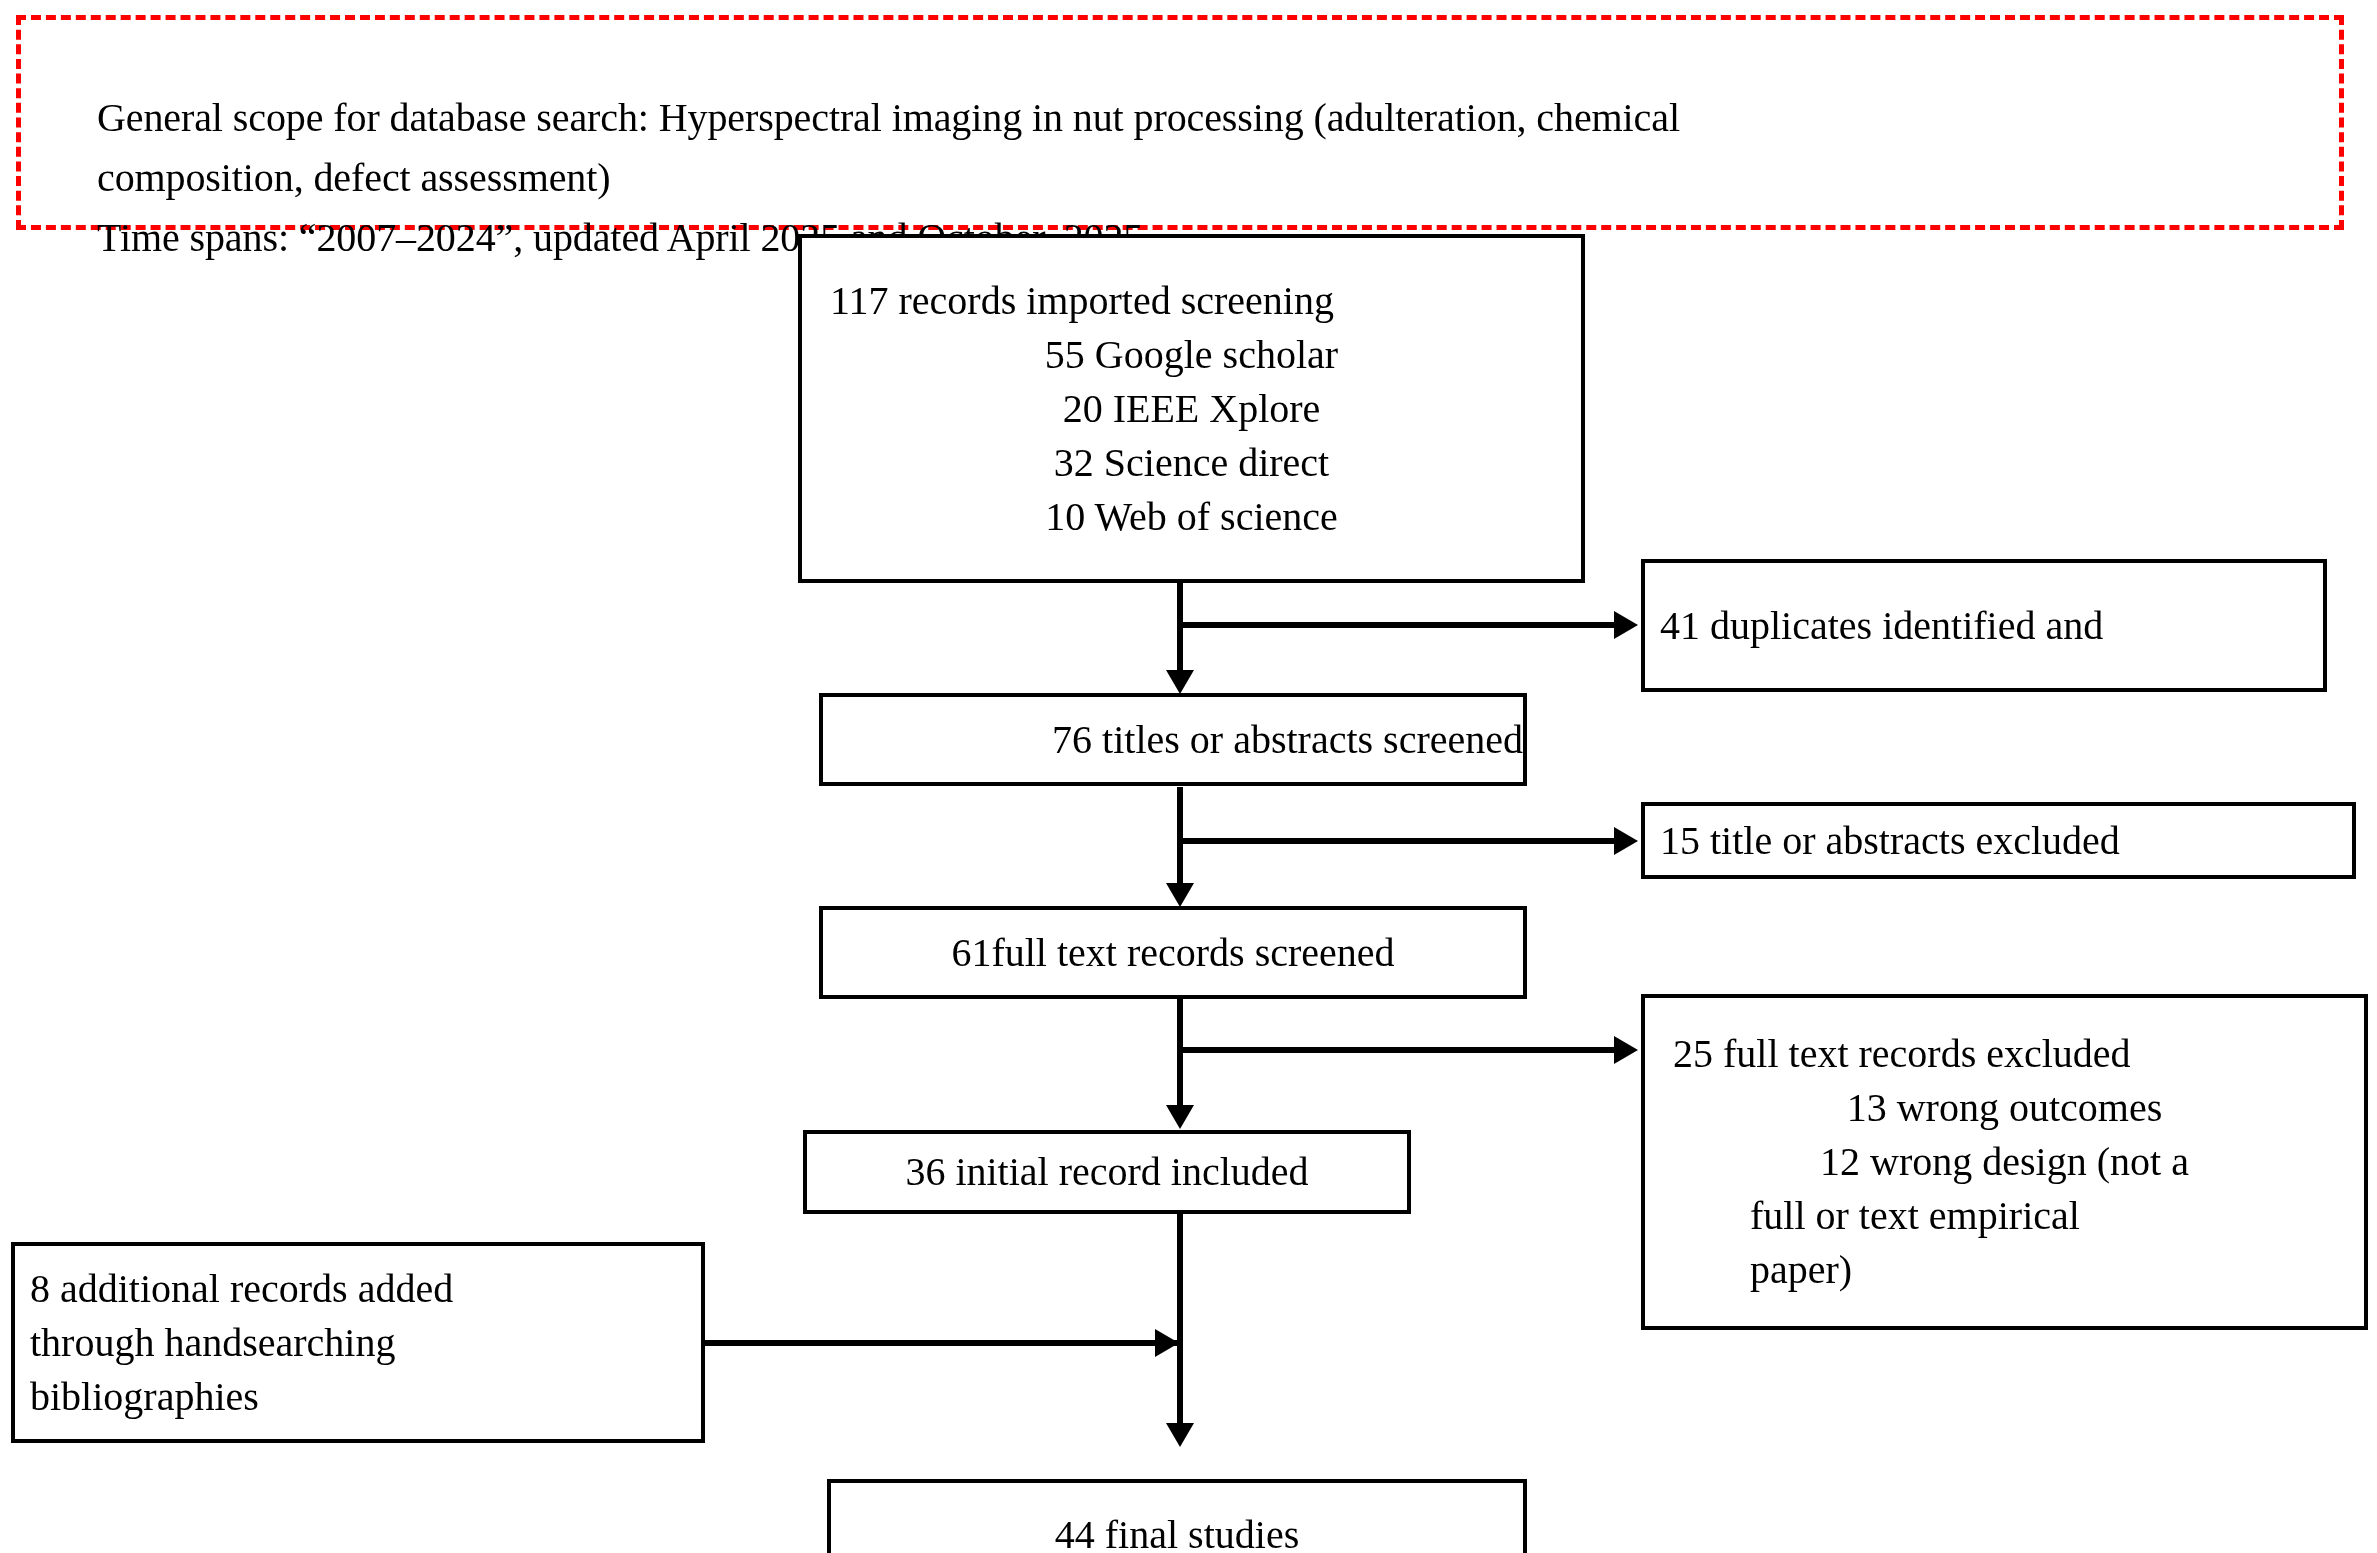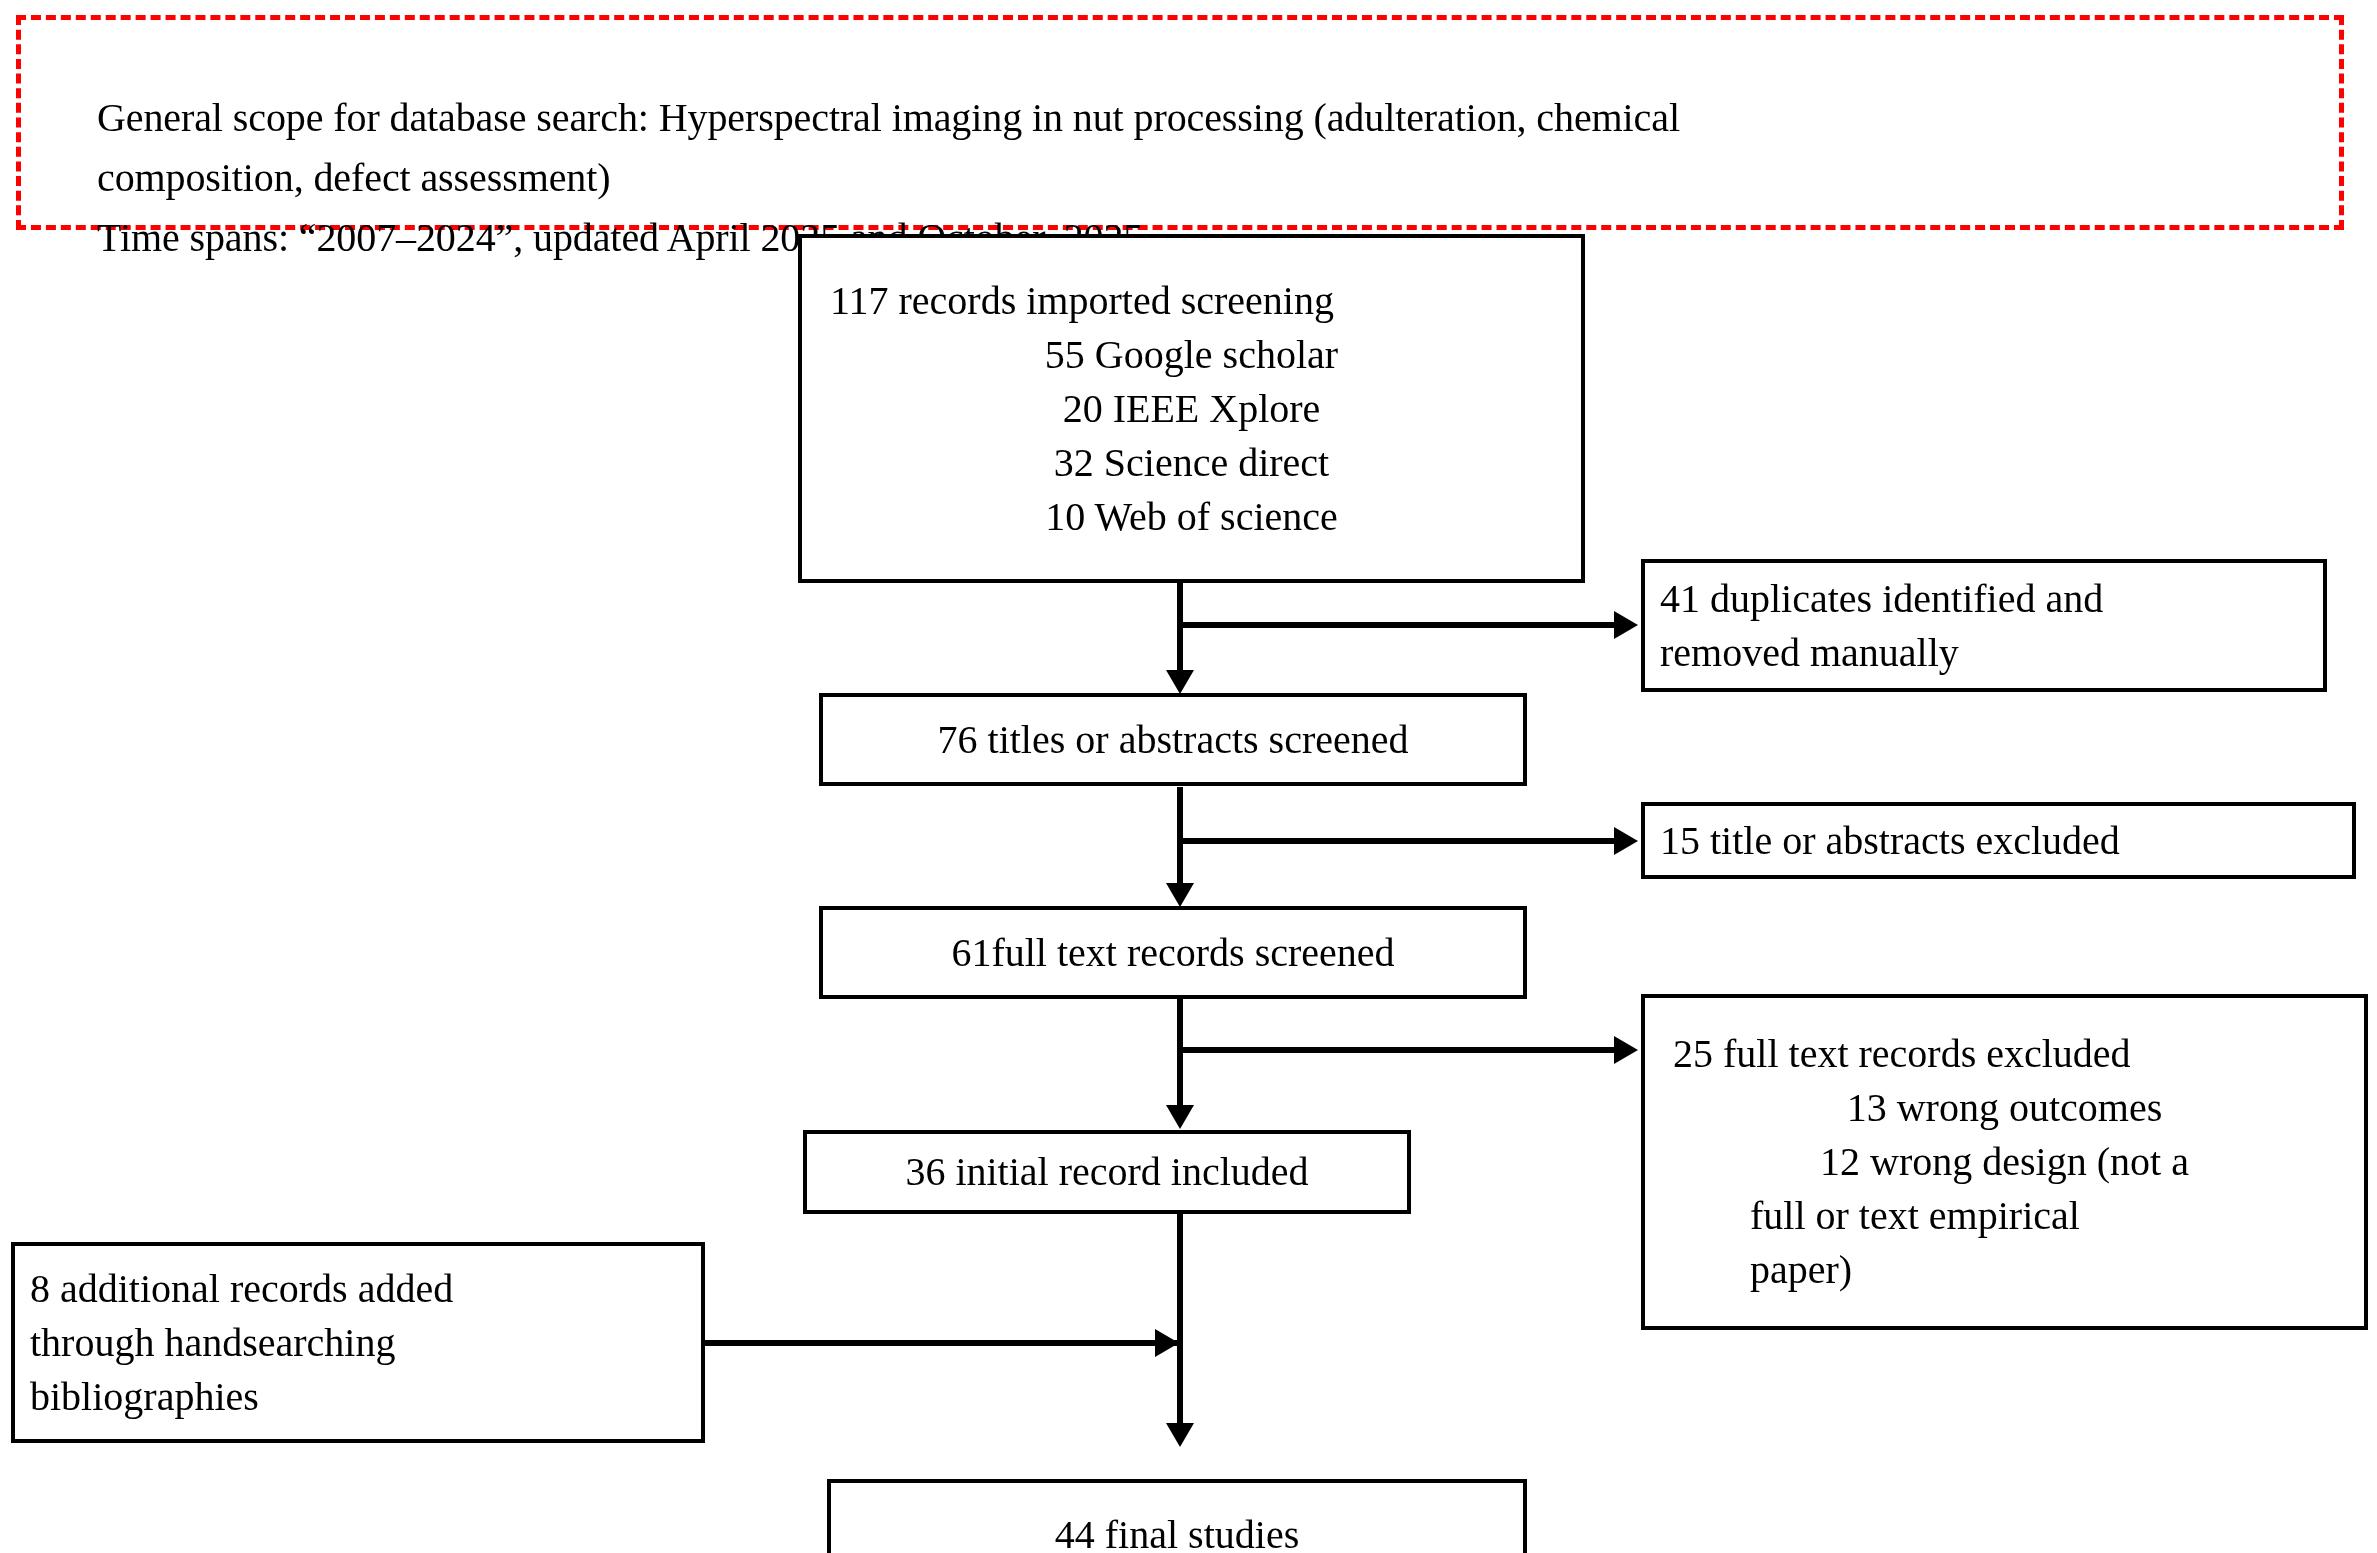--- a/index.html
+++ b/index.html
@@ -88,24 +88,23 @@
   </div>
 
   <div class="vline" style="left:1177px;top:583px;height:92px;"></div>
   <div class="arrow-down" style="left:1166px;top:670px;"></div>
 
   <div class="hline" style="left:1177px;top:622px;width:439px;"></div>
   <div class="arrow-right" style="left:1614px;top:611px;"></div>
 
   <div class="node" style="left:1641px;top:559px;width:686px;height:133px;">
     <span class="ln left">41 duplicates identified and</span>
-    <span class="ln left">removed manually</span>
   </div>
 
-  <div class="node" style="left:819px;top:693px;width:708px;height:93px;">
+  <div class="node" style="left:819px;top:693px;width:708px;height:93px;align-items:flex-end;">
     <span class="ln center">76 titles or abstracts screened</span>
   </div>
 
   <div class="vline" style="left:1177px;top:787px;height:103px;"></div>
   <div class="arrow-down" style="left:1166px;top:883px;"></div>
 
   <div class="hline" style="left:1177px;top:838px;width:439px;"></div>
   <div class="arrow-right" style="left:1614px;top:827px;"></div>
 
   <div class="node" style="left:1641px;top:802px;width:715px;height:77px;">

